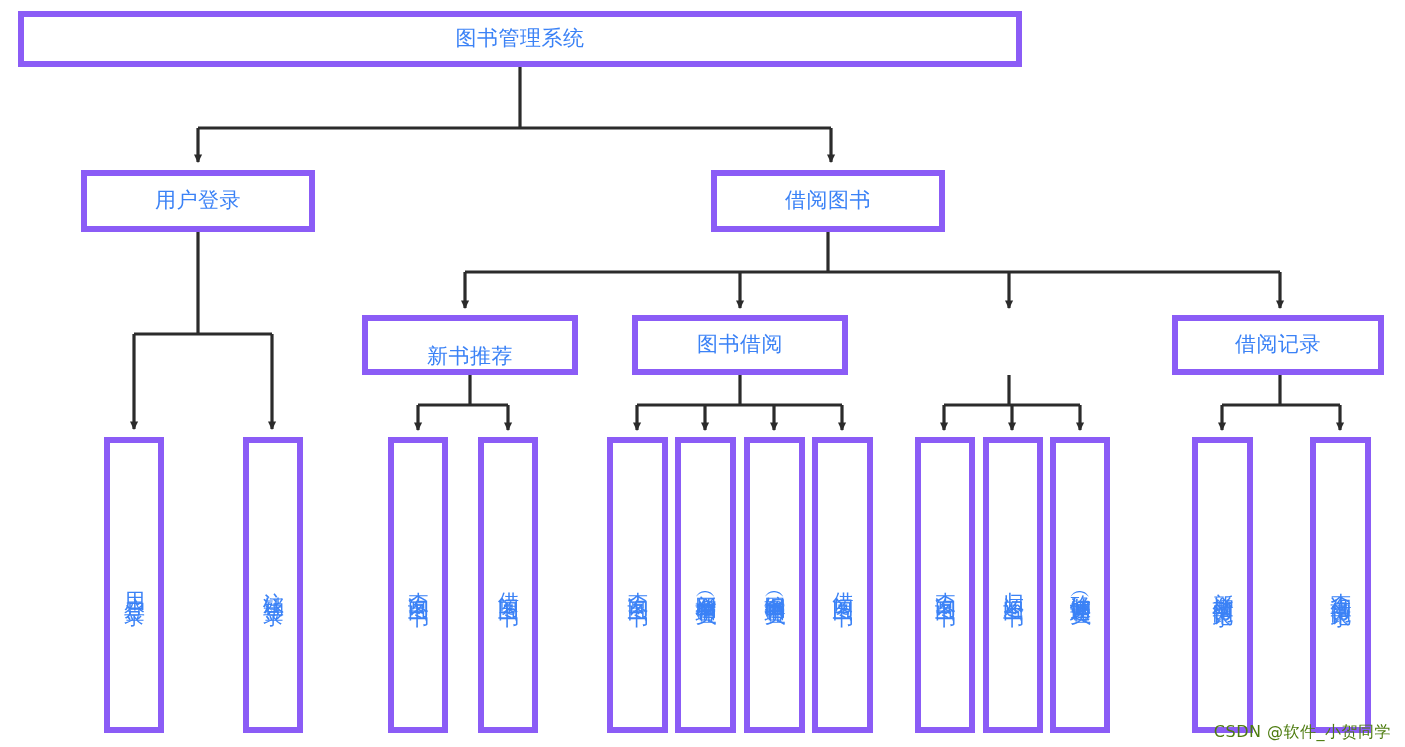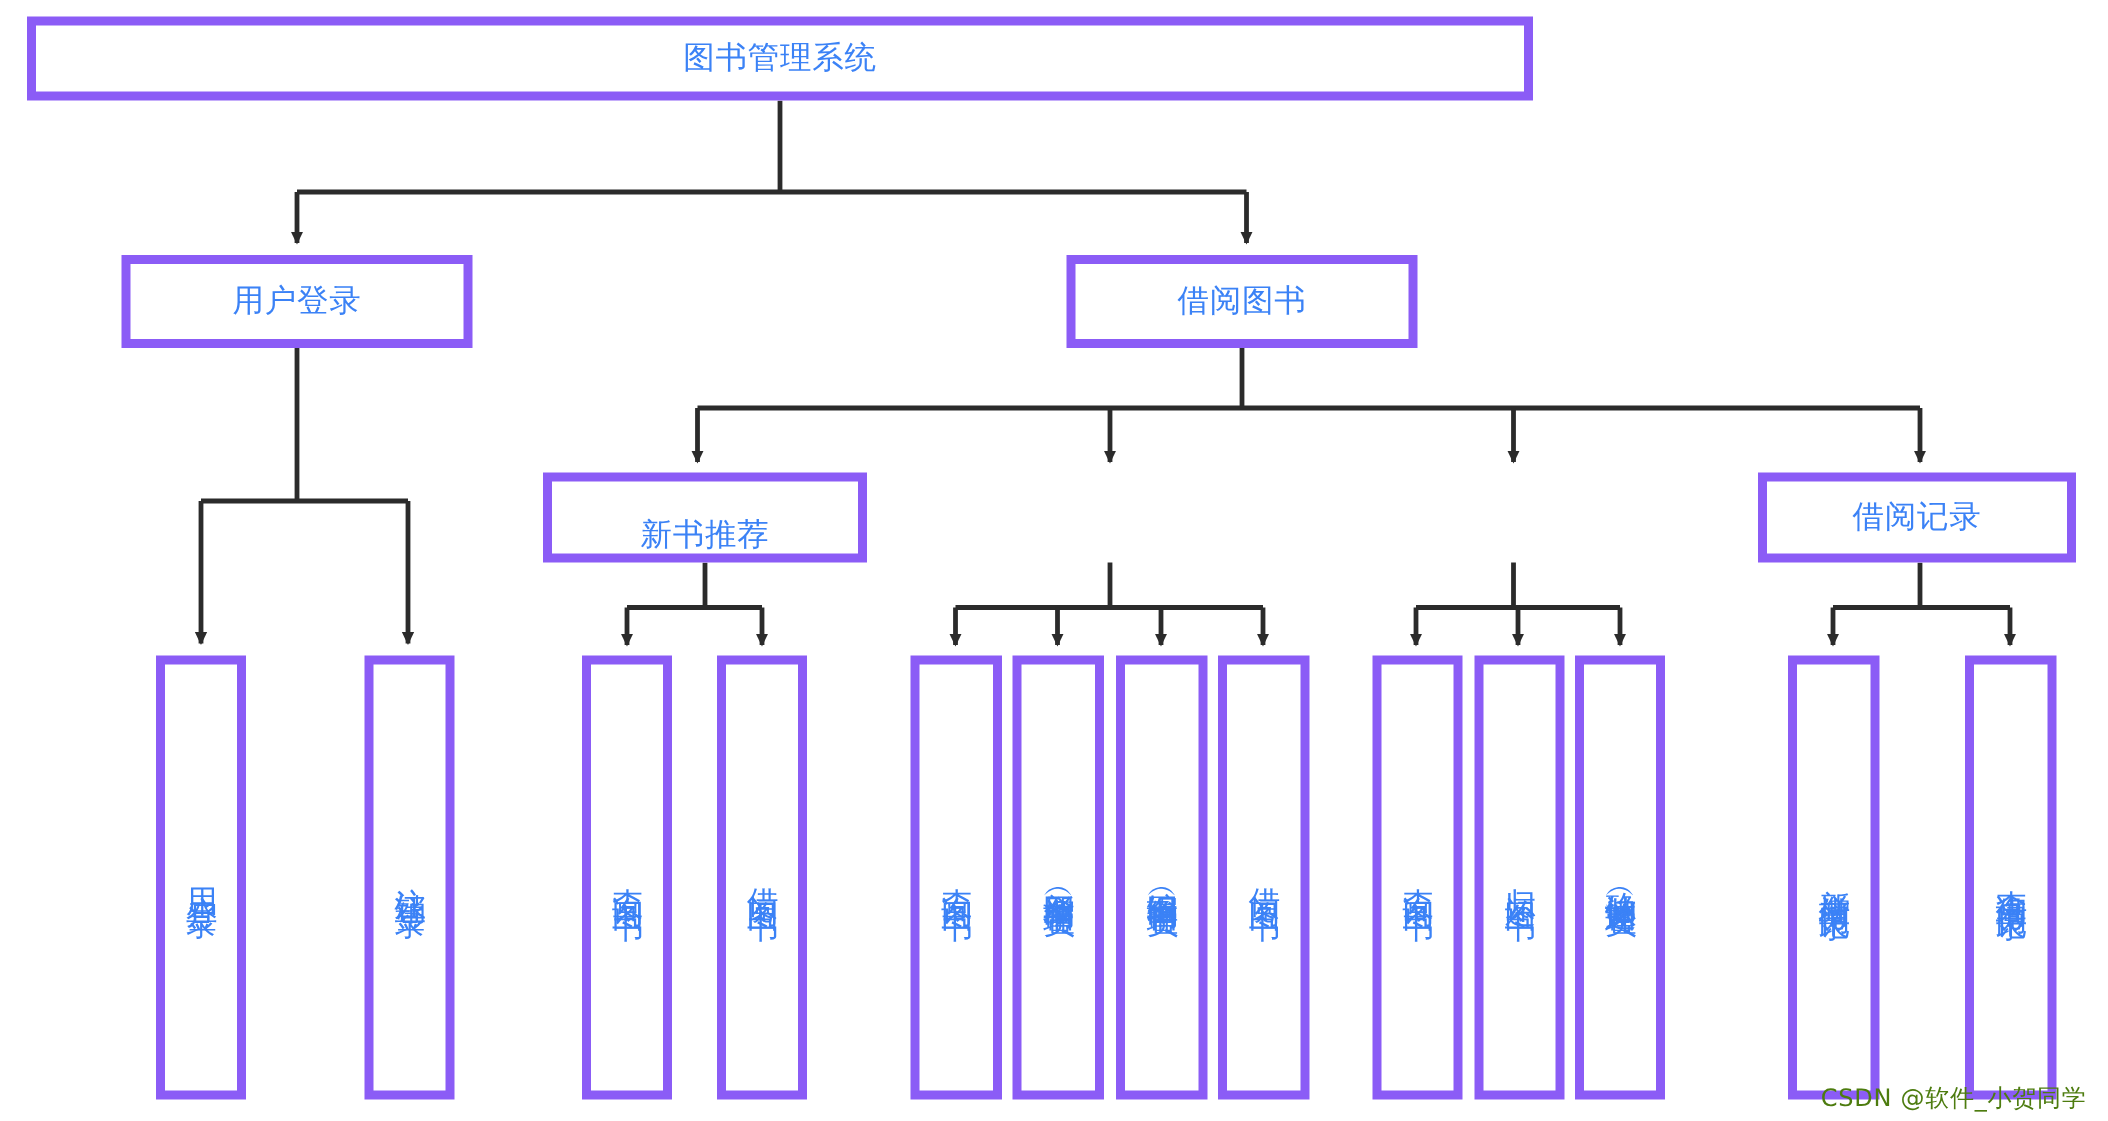--- a/index.html
+++ b/index.html
@@ -142,20 +142,23 @@
   <div class="node horiz" style="left:81px; top:170px; width:234px; height:62px;">
     <span class="node-label">用户登录</span>
   </div>
   <div class="node horiz" style="left:711px; top:170px; width:234px; height:62px;">
     <span class="node-label">借阅图书</span>
   </div>
 
   <div class="node horiz" style="left:362px; top:315px; width:216px; height:60px;align-items:flex-end;">
     <span class="node-label">新书推荐</span>
   </div>
+  <div class="node horiz" style="left:632px; top:315px; width:216px; height:60px;">
+    <span class="node-label">图书借阅</span>
+  </div>
   <div class="node horiz" style="left:1172px; top:315px; width:212px; height:60px;">
     <span class="node-label">借阅记录</span>
   </div>
 
   <div class="node vert" style="left:104px; top:437px; width:60px; height:296px;">
     <span class="node-label">用户登录</span>
   </div>
   <div class="node vert" style="left:243px; top:437px; width:60px; height:296px;">
     <span class="node-label">注销登录</span>
   </div>

